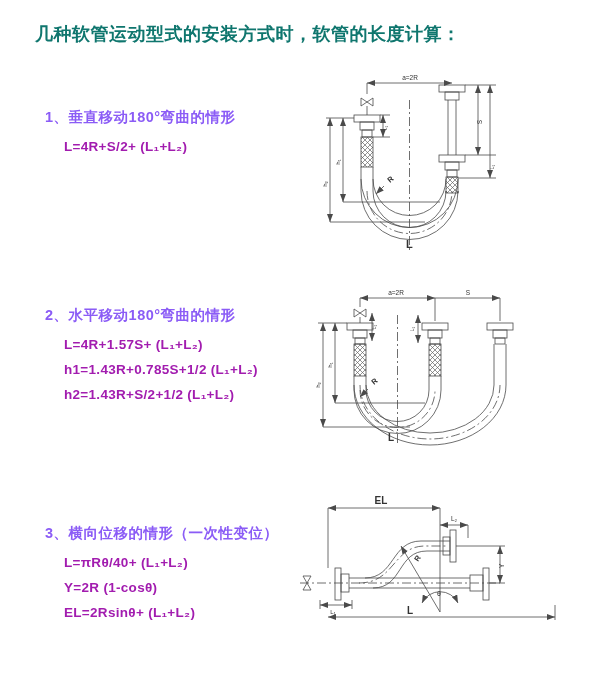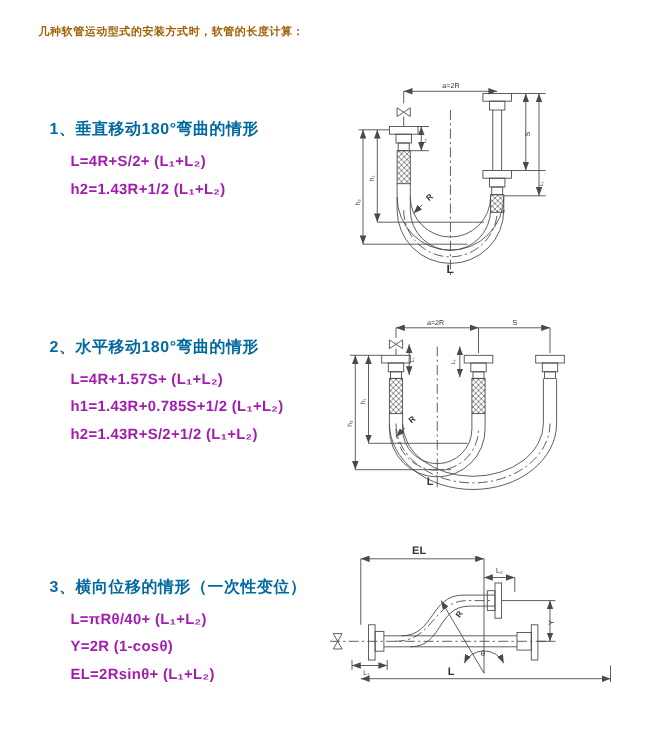--- a/index.html
+++ b/index.html
@@ -1,26 +1,26 @@
 <!DOCTYPE html>
 <html><head>
 <meta charset="utf-8">
 <style>
   html,body{margin:0;padding:0;}
   body{
     width:600px;height:675px;background:#ffffff;position:relative;overflow:hidden;
     font-family:"Liberation Sans","DejaVu Sans",sans-serif;color:#2b2b2b;
   }
   .title{
-    position:absolute;left:35px;top:22px;font-size:10px;font-weight:700;
-    letter-spacing:0.5px;color:#a16207;
+    position:absolute;left:35px;top:22px;font-size:18px;font-weight:700;
+    letter-spacing:0.5px;color:#0f766e;
   }
   .section{position:absolute;left:0;width:310px;}
   .sec-heading{
-    position:absolute;left:45px;top:0;font-size:14.5px;font-weight:700;color:#0369a1;
+    position:absolute;left:45px;top:0;font-size:14.5px;font-weight:700;color:#8b5cf6;
     letter-spacing:0.5px;white-space:nowrap;
   }
   .formulas{position:absolute;left:64px;top:26px;}
   .formula{
     height:25px;line-height:25px;font-size:13.5px;font-weight:600;color:#a21caf;
     letter-spacing:0.3px;white-space:nowrap;
   }
   #sec1{top:108px;}
   #sec2{top:306px;}
   #sec3{top:524px;}
@@ -29,21 +29,20 @@
 </style>
 </head>
 <body>
 
 <div class="title">几种软管运动型式的安装方式时，软管的长度计算：</div>
 
 <div class="section" id="sec1">
   <div class="sec-heading">1、垂直移动180°弯曲的情形</div>
   <div class="formulas">
     <div class="formula">L=4R+S/2+ (L₁+L₂)</div>
-    <div class="formula">h2=1.43R+1/2 (L₁+L₂)</div>
   </div>
 </div>
 
 <div class="section" id="sec2">
   <div class="sec-heading">2、水平移动180°弯曲的情形</div>
   <div class="formulas">
     <div class="formula">L=4R+1.57S+ (L₁+L₂)</div>
     <div class="formula">h1=1.43R+0.785S+1/2 (L₁+L₂)</div>
     <div class="formula">h2=1.43R+S/2+1/2 (L₁+L₂)</div>
   </div>

